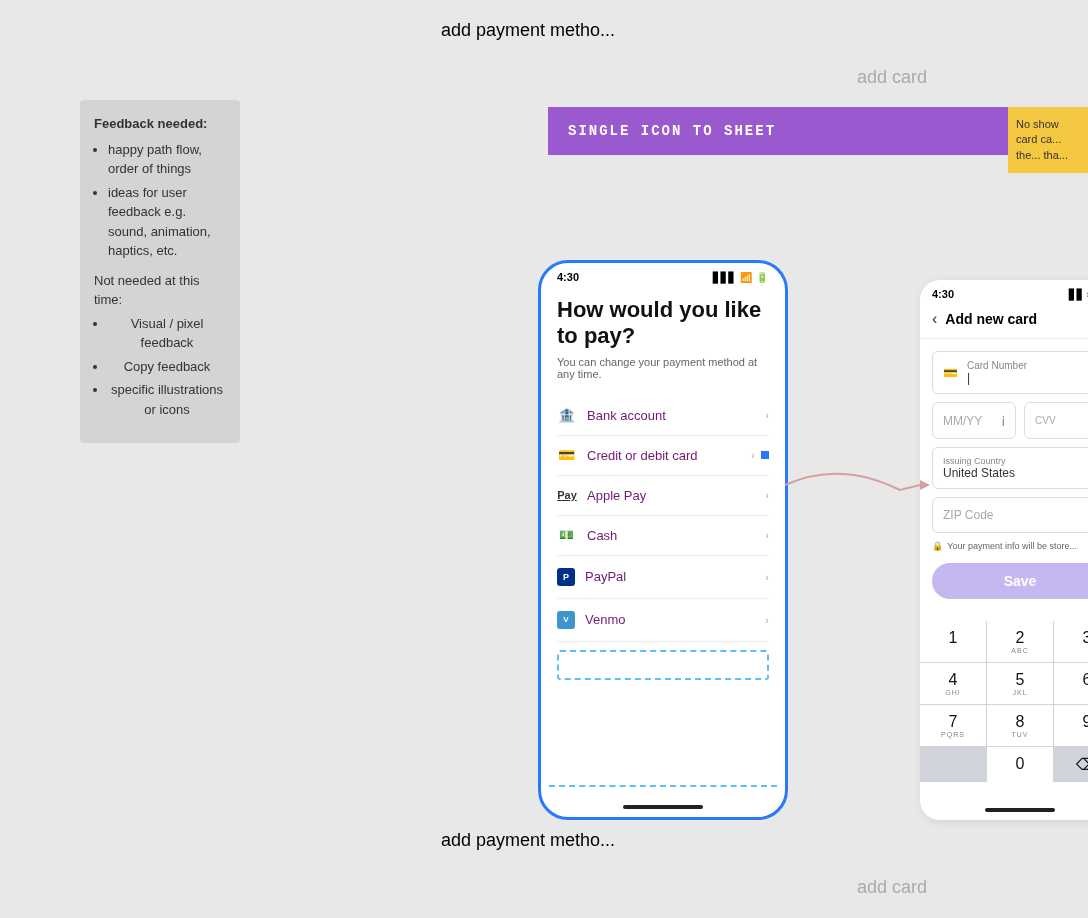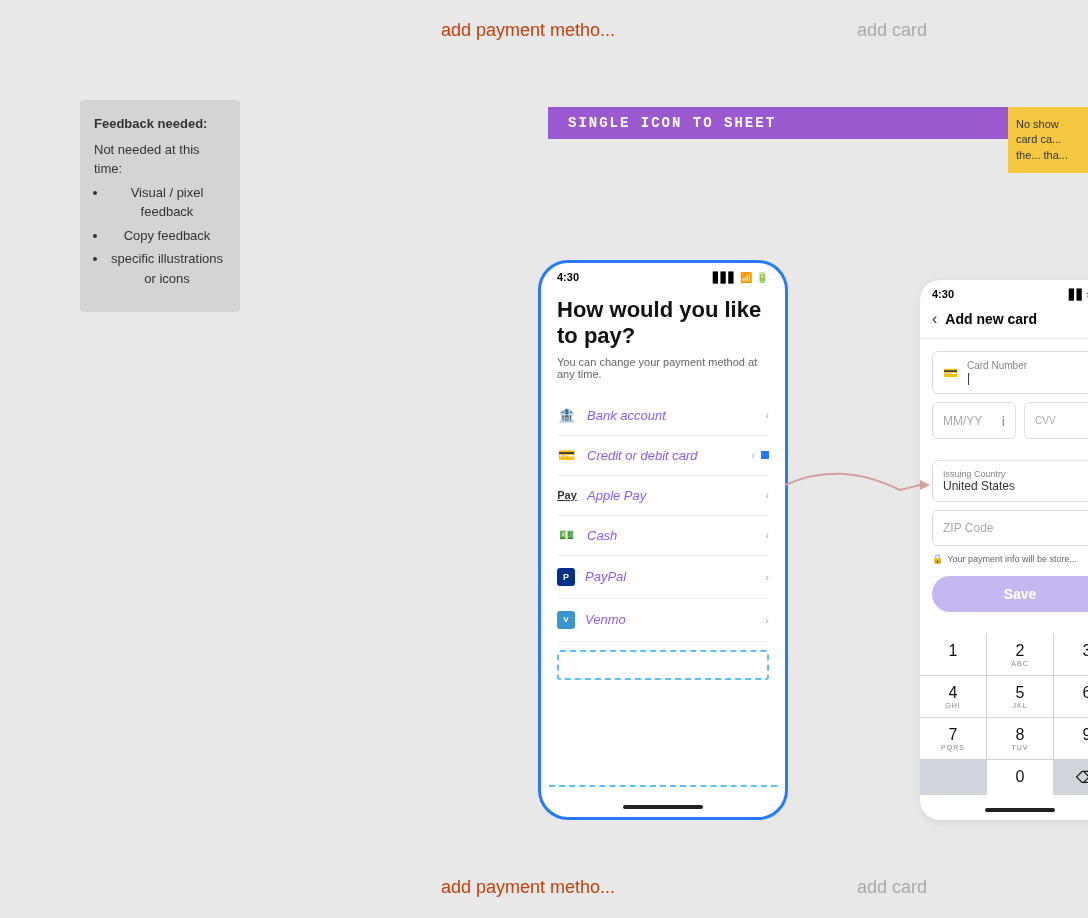--- a/index.html
+++ b/index.html
@@ -25,26 +25,27 @@
     }
 
     .nav-label {
       font-size: 18px;
       color: #8ab4f8;
       text-decoration: none;
       cursor: pointer;
     }
 
     .nav-label.active {
-      color: #c2410c;
+      color: #000000;
       font-weight: 500;
     }
 
     .nav-label.inactive {
       color: #aaa;
+      margin-top: 47px;
     }
 
     
     .bottom-nav {
       display: flex;
       justify-content: space-around;
       padding: 20px 40px;
       position: absolute;
       bottom: 0;
       left: 280px;
@@ -82,25 +83,25 @@
     .sidebar .not-needed {
       margin-top: 2px;
     }
 
     
     .purple-banner {
       position: absolute;
       top: 107px;
       left: 548px;
       right: 0;
-      height: 32px;
+      height: 48px;
       background: #9b59d0;
       display: flex;
       align-items: flex-start;
-      padding: 8px 20px;
+      padding: 16px 20px;
     }
 
     .purple-banner span {
       color: white;
       font-family: 'Courier New', monospace;
       font-size: 14px;
       font-weight: bold;
       letter-spacing: 2px;
     }
 
@@ -242,22 +243,21 @@
       color: white;
       font-size: 8px;
       font-weight: bold;
       border-radius: 3px;
       width: 18px;
       height: 18px;
     }
 
     .payment-label {
       font-size: 13px;
-      color: #8b5cf6;
-      font-style: italic;
+      color: #701a75;
     }
 
     .chevron {
       font-size: 11px;
       color: #aaa;
     }
 
     .dashed-box {
       border: 2px dashed #5abeff;
       margin: 8px 0;
@@ -343,21 +343,21 @@
     }
 
     .form-row {
       display: flex;
       gap: 8px;
       margin-bottom: 8px;
     }
 
     .form-row .form-field {
       flex: 1;
-      margin-bottom: 13px;
+      margin-bottom: 0;
     }
 
     .field-icon {
       font-size: 12px;
       color: #555;
       min-width: 16px;
     }
 
     .country-field {
       border: 1px solid #ddd;
@@ -449,20 +449,24 @@
 </head>
 <body>
 
 <div class="top-nav">
   <a class="nav-label active">add payment metho...</a>
   <a class="nav-label inactive">add card</a>
 </div>
 
 <div class="sidebar">
   <h4>Feedback needed:</h4>
+  <ul>
+    <li>happy path flow, order of things</li>
+    <li>ideas for user feedback e.g. sound, animation, haptics, etc.</li>
+  </ul>
   <div class="not-needed">
     <span>Not needed at this time:</span>
     <ul style="margin-top:4px;text-align:center;">
       <li>Visual / pixel feedback</li>
       <li>Copy feedback</li>
       <li>specific illustrations or icons</li>
     </ul>
   </div>
 </div>
 

